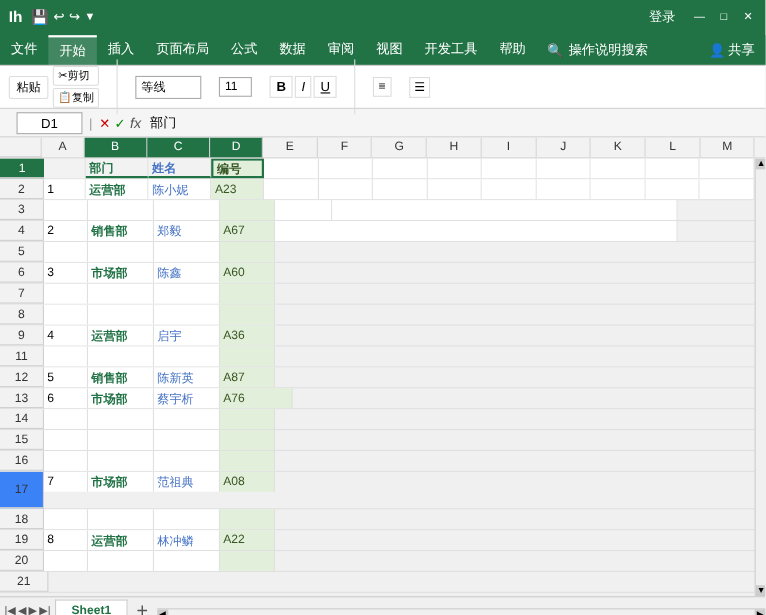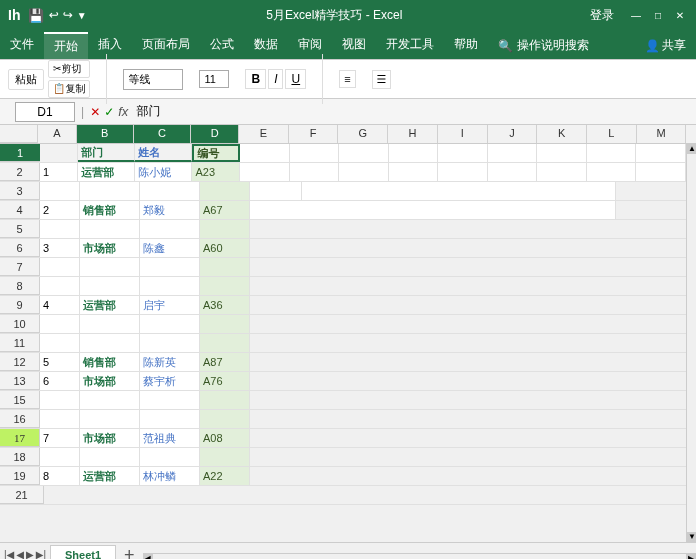--- a/index.html
+++ b/index.html
@@ -46,21 +46,20 @@
 <body>
 
 <div class="title-bar">
   <div class="title-bar-left">
     <span style="font-weight:bold;font-size:14px;color:white;">Ih</span>
     <span style="cursor:pointer;font-size:13px;margin-left:4px;">💾</span>
     <span style="cursor:pointer;font-size:12px;">↩</span>
     <span style="cursor:pointer;font-size:12px;">↪</span>
     <span style="cursor:pointer;font-size:10px;">▼</span>
   </div>
-  <div class="title-bar-center">5月Excel精学技巧 - Excel</div>
   <div class="title-bar-right">
     <button class="title-btn">登录</button>
     <span class="win-btn">—</span>
     <span class="win-btn">□</span>
     <span class="win-btn">✕</span>
   </div>
 </div>
 
 <div class="ribbon">
   <div class="ribbon-tabs">
@@ -229,28 +228,20 @@
 
         <div class="grid-row" style="display:flex;">
           <div class="row-header" style="width:40px;height:18px;background:#f2f2f2;border-bottom:1px solid #d0d0d0;border-right:1px solid #d0d0d0;display:flex;align-items:center;justify-content:center;font-size:11px;flex-shrink:0;color:#333;">9</div>
           <div class="cell" style="width:40px;height:18px;border-right:1px solid #e0e0e0;font-size:11px;padding:1px 3px;">4</div>
           <div class="cell" style="width:60px;height:18px;border-right:1px solid #e0e0e0;font-size:11px;padding:1px 3px;color:#217346;font-weight:bold;">运营部</div>
           <div class="cell" style="width:60px;height:18px;border-right:1px solid #e0e0e0;font-size:11px;padding:1px 3px;color:#4472C4;">启宇</div>
           <div class="cell" style="width:50px;height:18px;border-right:1px solid #e0e0e0;font-size:11px;padding:1px 3px;background:#E2EFDA;color:#375623;">A36</div>
           <div style="flex:1;height:18px;"></div>
         </div>
 
-        <div class="grid-row" style="display:flex;">
-          <div class="row-header" style="width:40px;height:18px;background:#f2f2f2;border-bottom:1px solid #d0d0d0;border-right:1px solid #d0d0d0;display:flex;align-items:center;justify-content:center;font-size:11px;flex-shrink:0;color:#333;">10</div>
-          <div class="cell" style="width:40px;height:18px;border-right:1px solid #e0e0e0;"></div>
-          <div class="cell" style="width:60px;height:18px;border-right:1px solid #e0e0e0;"></div>
-          <div class="cell" style="width:60px;height:18px;border-right:1px solid #e0e0e0;"></div>
-          <div class="cell" style="width:50px;height:18px;border-right:1px solid #e0e0e0;background:#E2EFDA;"></div>
-          <div style="flex:1;height:18px;"></div>
-        </div>
 
         <div class="grid-row" style="display:flex;">
           <div class="row-header" style="width:40px;height:18px;background:#f2f2f2;border-bottom:1px solid #d0d0d0;border-right:1px solid #d0d0d0;display:flex;align-items:center;justify-content:center;font-size:11px;flex-shrink:0;color:#333;">11</div>
           <div class="cell" style="width:40px;height:18px;border-right:1px solid #e0e0e0;"></div>
           <div class="cell" style="width:60px;height:18px;border-right:1px solid #e0e0e0;"></div>
           <div class="cell" style="width:60px;height:18px;border-right:1px solid #e0e0e0;"></div>
           <div class="cell" style="width:50px;height:18px;border-right:1px solid #e0e0e0;background:#E2EFDA;"></div>
           <div style="flex:1;height:18px;"></div>
         </div>
 
@@ -261,45 +252,53 @@
           <div class="cell" style="width:60px;height:18px;border-right:1px solid #e0e0e0;font-size:11px;padding:1px 3px;color:#4472C4;">陈新英</div>
           <div class="cell" style="width:50px;height:18px;border-right:1px solid #e0e0e0;font-size:11px;padding:1px 3px;background:#E2EFDA;color:#375623;">A87</div>
           <div style="flex:1;height:18px;"></div>
         </div>
 
         <div class="grid-row" style="display:flex;">
           <div class="row-header" style="width:40px;height:18px;background:#f2f2f2;border-bottom:1px solid #d0d0d0;border-right:1px solid #d0d0d0;display:flex;align-items:center;justify-content:center;font-size:11px;flex-shrink:0;color:#333;">13</div>
           <div class="cell" style="width:40px;height:18px;border-right:1px solid #e0e0e0;font-size:11px;padding:1px 3px;">6</div>
           <div class="cell" style="width:60px;height:18px;border-right:1px solid #e0e0e0;font-size:11px;padding:1px 3px;color:#217346;font-weight:bold;">市场部</div>
           <div class="cell" style="width:60px;height:18px;border-right:1px solid #e0e0e0;font-size:11px;padding:1px 3px;color:#4472C4;">蔡宇析</div>
-          <div class="cell" style="width:50px;height:18px;border-right:1px solid #e0e0e0;font-size:11px;padding:1px 3px;background:#E2EFDA;color:#375623;">A76</div>
-          <div style="flex:1;height:18px;"></div>
-        </div>
-
+          <div class="cell" style="width:66px;height:18px;border-right:1px solid #e0e0e0;font-size:11px;padding:1px 3px;background:#E2EFDA;color:#375623;">A76</div>
+          <div style="flex:1;height:18px;"></div>
+        </div>
+
+        <div class="grid-row" style="display:flex;">
+          <div class="row-header" style="width:40px;height:18px;background:#f2f2f2;border-bottom:1px solid #d0d0d0;border-right:1px solid #d0d0d0;display:flex;align-items:center;justify-content:center;font-size:11px;flex-shrink:0;color:#333;">14</div>
+          <div class="cell" style="width:40px;height:18px;border-right:1px solid #e0e0e0;"></div>
+          <div class="cell" style="width:60px;height:18px;border-right:1px solid #e0e0e0;"></div>
+          <div class="cell" style="width:60px;height:18px;border-right:1px solid #e0e0e0;"></div>
+          <div class="cell" style="width:50px;height:18px;border-right:1px solid #e0e0e0;background:#E2EFDA;"></div>
+          <div style="flex:1;height:18px;"></div>
+        </div>
 
         <div class="grid-row" style="display:flex;">
           <div class="row-header" style="width:40px;height:18px;background:#f2f2f2;border-bottom:1px solid #d0d0d0;border-right:1px solid #d0d0d0;display:flex;align-items:center;justify-content:center;font-size:11px;flex-shrink:0;color:#333;">15</div>
           <div class="cell" style="width:40px;height:18px;border-right:1px solid #e0e0e0;"></div>
           <div class="cell" style="width:60px;height:18px;border-right:1px solid #e0e0e0;"></div>
           <div class="cell" style="width:60px;height:18px;border-right:1px solid #e0e0e0;"></div>
           <div class="cell" style="width:50px;height:18px;border-right:1px solid #e0e0e0;background:#E2EFDA;"></div>
           <div style="flex:1;height:18px;"></div>
         </div>
 
         <div class="grid-row" style="display:flex;">
           <div class="row-header" style="width:40px;height:18px;background:#f2f2f2;border-bottom:1px solid #d0d0d0;border-right:1px solid #d0d0d0;display:flex;align-items:center;justify-content:center;font-size:11px;flex-shrink:0;color:#333;">16</div>
           <div class="cell" style="width:40px;height:18px;border-right:1px solid #e0e0e0;"></div>
           <div class="cell" style="width:60px;height:18px;border-right:1px solid #e0e0e0;"></div>
           <div class="cell" style="width:60px;height:18px;border-right:1px solid #e0e0e0;"></div>
           <div class="cell" style="width:50px;height:18px;border-right:1px solid #e0e0e0;background:#E2EFDA;"></div>
           <div style="flex:1;height:18px;"></div>
         </div>
 
         <div class="grid-row" style="display:flex;">
-          <div class="row-header" style="width:40px;height:18px;background:#bef264;border-bottom:1px solid #d0d0d0;border-right:1px solid #d0d0d0;display:flex;align-items:center;justify-content:center;font-size:11px;flex-shrink:0;color:#333;font-family:Liberation Serif, serif;">17</div>
+          <div class="row-header" style="width:40px;height:33px;background:#3b82f6;border-bottom:1px solid #d0d0d0;border-right:1px solid #d0d0d0;display:flex;align-items:center;justify-content:center;font-size:11px;flex-shrink:0;color:#333;">17</div>
           <div class="cell" style="width:40px;height:18px;border-right:1px solid #e0e0e0;font-size:11px;padding:1px 3px;">7</div>
           <div class="cell" style="width:60px;height:18px;border-right:1px solid #e0e0e0;font-size:11px;padding:1px 3px;color:#217346;font-weight:bold;">市场部</div>
           <div class="cell" style="width:60px;height:18px;border-right:1px solid #e0e0e0;font-size:11px;padding:1px 3px;color:#4472C4;">范祖典</div>
           <div class="cell" style="width:50px;height:18px;border-right:1px solid #e0e0e0;font-size:11px;padding:1px 3px;background:#E2EFDA;color:#375623;">A08</div>
           <div style="flex:1;height:18px;"></div>
         </div>
 
         <div class="grid-row" style="display:flex;">
           <div class="row-header" style="width:40px;height:18px;background:#f2f2f2;border-bottom:1px solid #d0d0d0;border-right:1px solid #d0d0d0;display:flex;align-items:center;justify-content:center;font-size:11px;flex-shrink:0;color:#333;">18</div>
           <div class="cell" style="width:40px;height:18px;border-right:1px solid #e0e0e0;"></div>
@@ -311,20 +310,28 @@
 
         <div class="grid-row" style="display:flex;">
           <div class="row-header" style="width:40px;height:18px;background:#f2f2f2;border-bottom:1px solid #d0d0d0;border-right:1px solid #d0d0d0;display:flex;align-items:center;justify-content:center;font-size:11px;flex-shrink:0;color:#333;">19</div>
           <div class="cell" style="width:40px;height:18px;border-right:1px solid #e0e0e0;font-size:11px;padding:1px 3px;">8</div>
           <div class="cell" style="width:60px;height:18px;border-right:1px solid #e0e0e0;font-size:11px;padding:1px 3px;color:#217346;font-weight:bold;">运营部</div>
           <div class="cell" style="width:60px;height:18px;border-right:1px solid #e0e0e0;font-size:11px;padding:1px 3px;color:#4472C4;">林冲鳞</div>
           <div class="cell" style="width:50px;height:18px;border-right:1px solid #e0e0e0;font-size:11px;padding:1px 3px;background:#E2EFDA;color:#375623;">A22</div>
           <div style="flex:1;height:18px;"></div>
         </div>
 
+        <div class="grid-row" style="display:flex;">
+          <div class="row-header" style="width:40px;height:18px;background:#f2f2f2;border-bottom:1px solid #d0d0d0;border-right:1px solid #d0d0d0;display:flex;align-items:center;justify-content:center;font-size:11px;flex-shrink:0;color:#333;">20</div>
+          <div class="cell" style="width:40px;height:18px;border-right:1px solid #e0e0e0;"></div>
+          <div class="cell" style="width:60px;height:18px;border-right:1px solid #e0e0e0;"></div>
+          <div class="cell" style="width:60px;height:18px;border-right:1px solid #e0e0e0;"></div>
+          <div class="cell" style="width:50px;height:18px;border-right:1px solid #e0e0e0;background:#E2EFDA;"></div>
+          <div style="flex:1;height:18px;"></div>
+        </div>
         <div class="grid-row" style="display:flex;">
           <div class="row-header" style="width:44px;height:18px;background:#f2f2f2;border-bottom:1px solid #d0d0d0;border-right:1px solid #d0d0d0;display:flex;align-items:center;justify-content:center;font-size:11px;flex-shrink:0;color:#333;">21</div>
           <div style="flex:1;height:18px;"></div>
         </div>
 
       </div>
 
       <div style="width:10px;background:#f0f0f0;border-left:1px solid #ccc;display:flex;flex-direction:column;">
         <div style="width:10px;height:10px;background:#ccc;text-align:center;font-size:8px;cursor:pointer;">▲</div>
         <div style="flex:1;"></div>

